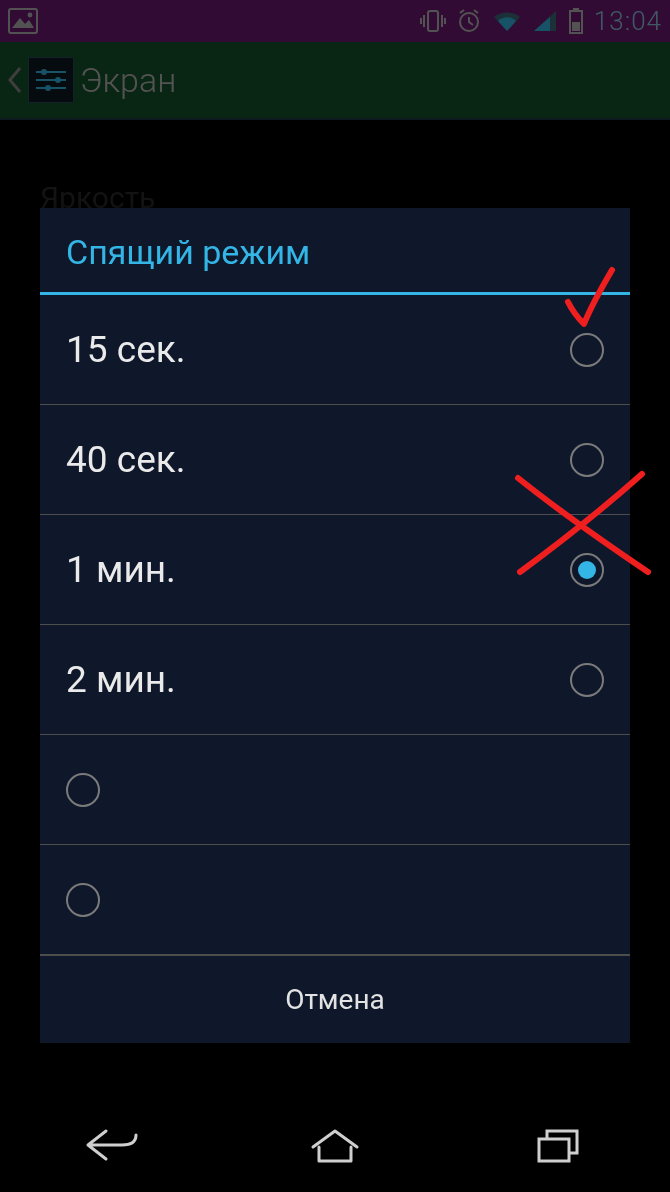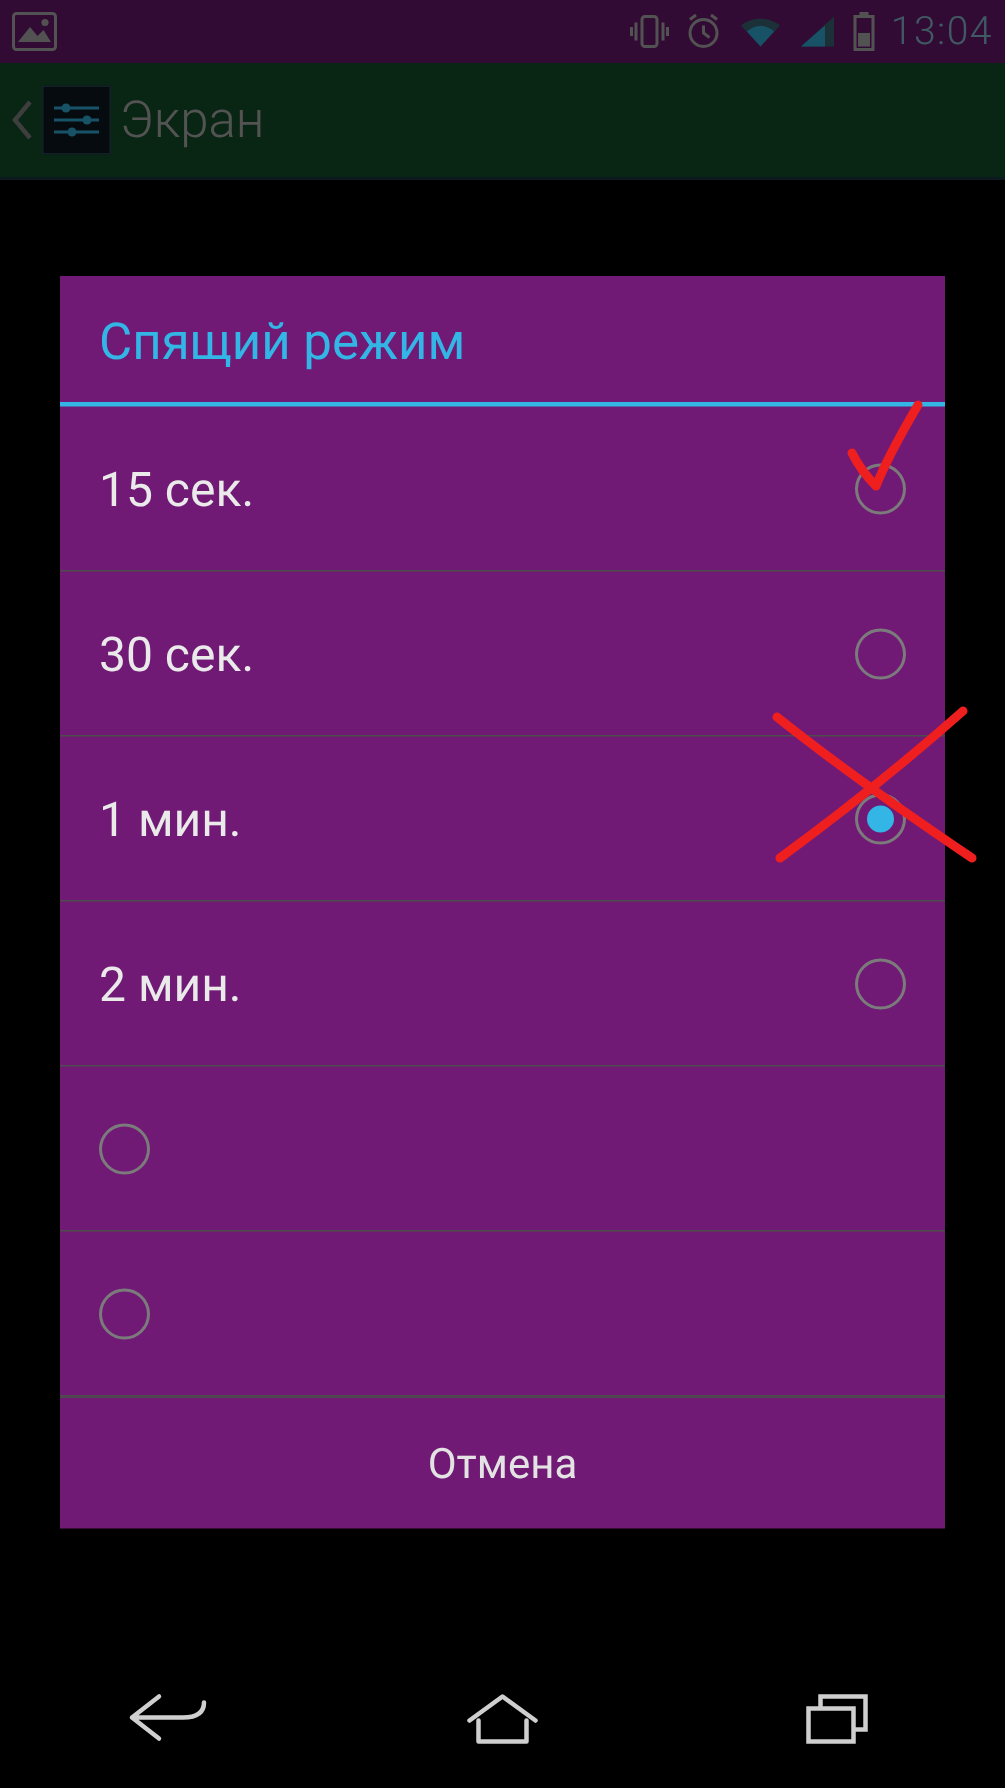--- a/index.html
+++ b/index.html
@@ -78,43 +78,43 @@
   
   .overlay {
     position: absolute;
     top: 0; left: 0; right: 0; bottom: 0;
     background: rgba(0,0,0,0.55);
     z-index: 5;
   }
   .dialog {
     position: absolute;
     left: 40px; right: 40px;
-    top: 184px;
-    background: #701a75;
+    top: 208px;
+    background: #0f172a;
     z-index: 10;
     box-shadow: 0 4px 14px rgba(0,0,0,0.7);
   }
   .dialog-title {
     padding: 24px 26px 20px;
     font-size: 34px;
     color: #33b5e5;
     border-bottom: 3px solid #33b5e5;
     font-weight:400;
   }
   .opt-list { }
   .opt {
     display: flex;
     align-items: center;
     justify-content: space-between;
     padding: 0 26px;
     height: 110px;
     border-bottom: 1px solid #4d4d4d;
   }
   .opt-label {
-    font-size: 32px;
+    font-size: 37px;
     color: #eaeaea;
   }
   .radio {
     width: 34px; height: 34px;
     border: 2px solid #7b7b7b;
     border-radius: 50%;
     position: relative;
     flex-shrink: 0;
   }
   .radio.selected::after{
@@ -247,21 +247,21 @@
 <div class="dialog">
   <div class="dialog-title">Спящий режим</div>
   <div class="opt-list">
 
     <div class="opt">
       <span class="opt-label">15 сек.</span>
       <span class="radio"></span>
     </div>
 
     <div class="opt">
-      <span class="opt-label">30 сек.</span>
+      <span class="opt-label">40 сек.</span>
       <span class="radio"></span>
     </div>
 
     <div class="opt">
       <span class="opt-label">1 мин.</span>
       <span class="radio selected"></span>
     </div>
 
     <div class="opt">
       <span class="opt-label">2 мин.</span>

